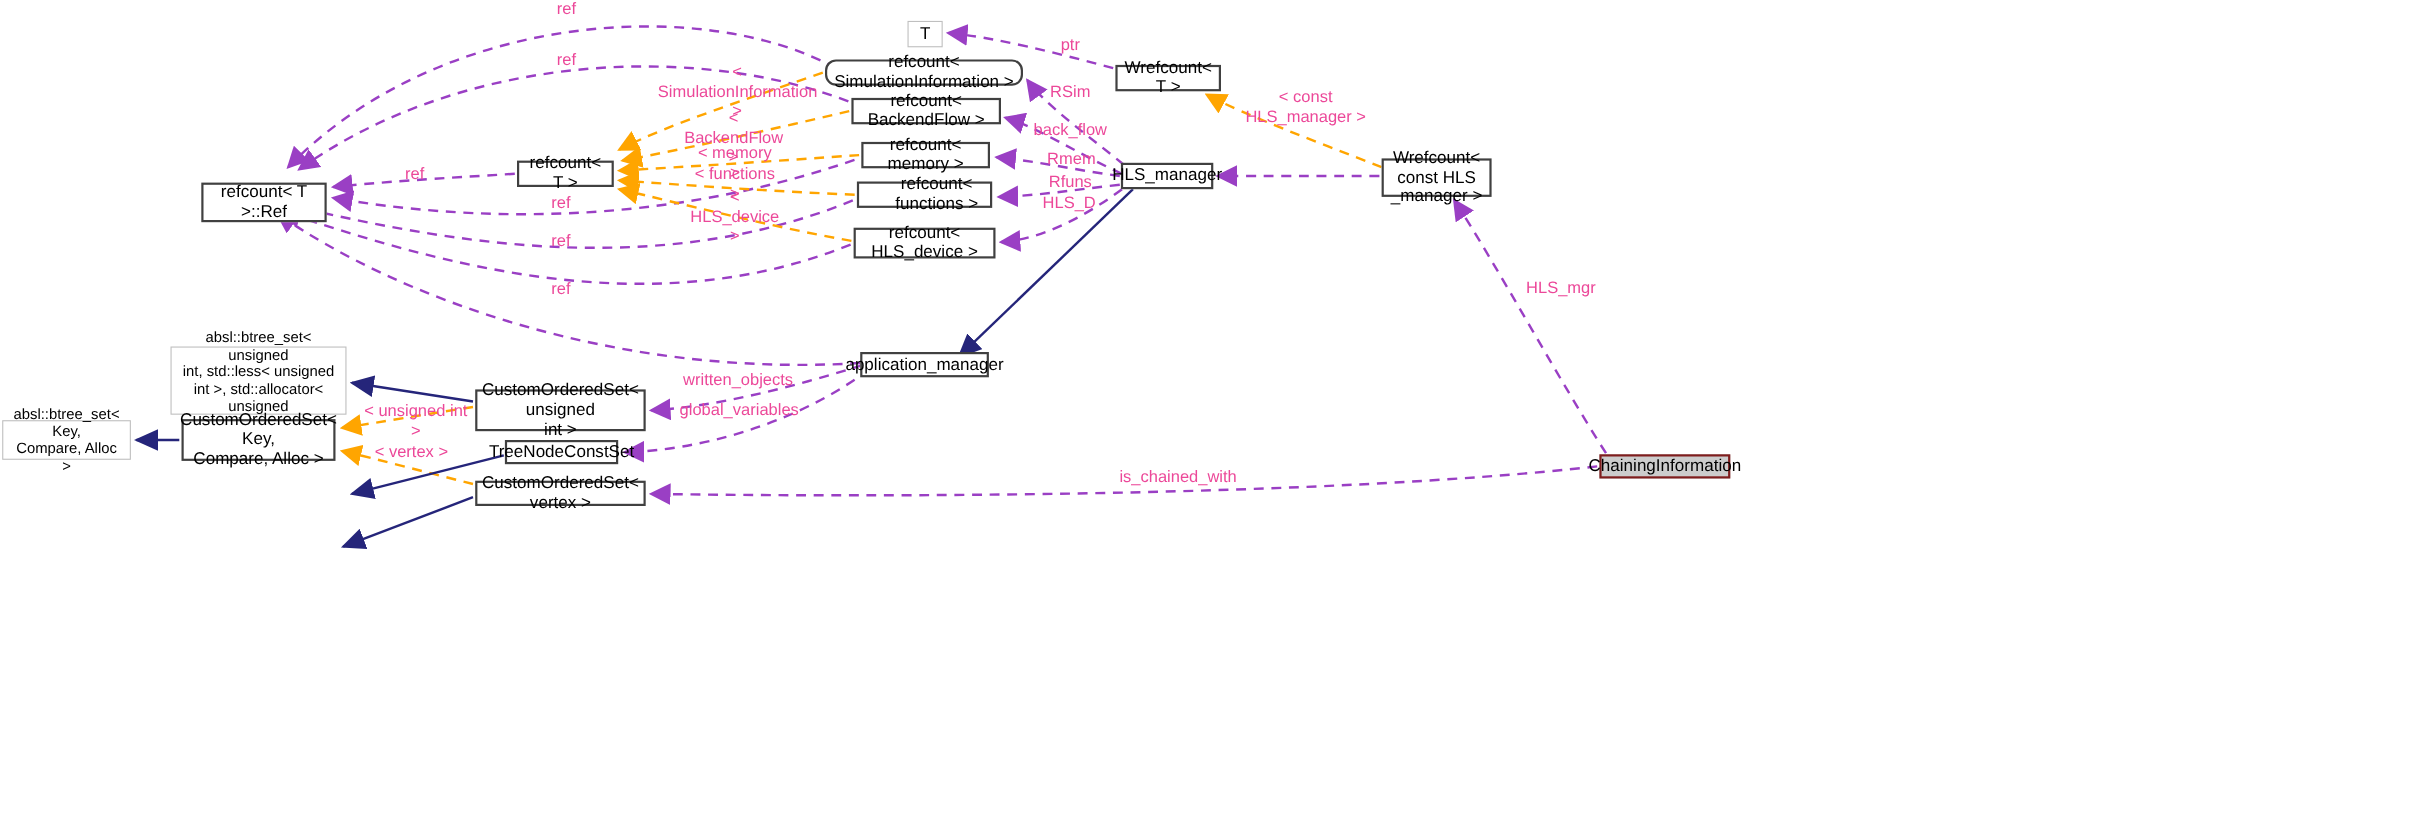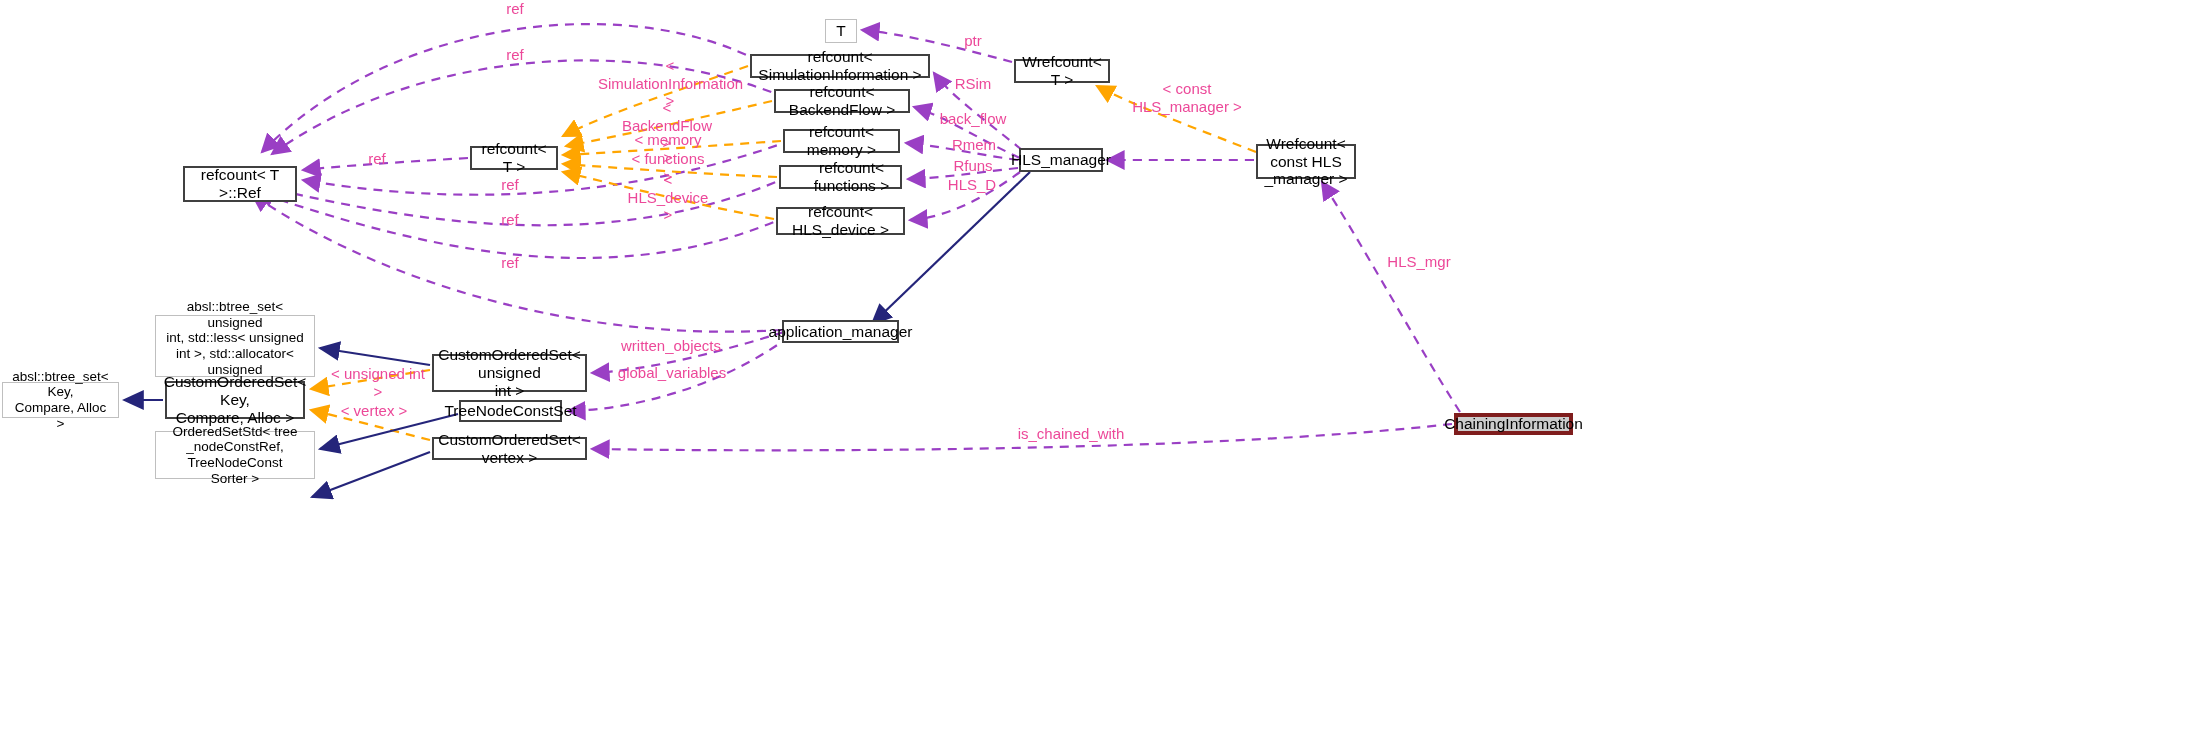--- a/index.html
+++ b/index.html
@@ -13,21 +13,21 @@
     text-align:center;
     font-size:15.5px;
     line-height:1.16;
     color:#000000;
     background:#ffffff;
     white-space:pre-line;
     padding:2px 6px;
   }
   .node.solid{border:2px solid #404040;}
   .node.faint{border:1px solid #bfbfbf;}
-  .node.current{background:#cccccc;border:4px solid #7f1d1d;}
+  .node.current{background:#cccccc;border:2px solid #7f1d1d;}
   .elabel{
     position:absolute;
     font-size:15px;
     color:#ec4899;
     white-space:pre-line;
     text-align:center;
     line-height:1.18;
   }
 </style>
 </head>
@@ -93,21 +93,21 @@
       <path d="M430,365 L320,348"></path>
       <path d="M163,400 L124,400"></path>
       <path d="M458,414 L320,449"></path>
       <path d="M430,452 L312,497"></path>
     </g>
   </svg>
 
   <div class="node solid" style="left:183px;top:166px;width:114px;height:36px;">refcount&lt; T &gt;::Ref</div>
   <div class="node solid" style="left:470px;top:146px;width:88px;height:24px;">refcount&lt; T &gt;</div>
   <div class="node faint" style="left:825px;top:19px;width:32px;height:24px;">T</div>
-  <div class="node solid" style="left:750px;top:54px;width:180px;height:24px;">refcount&lt; SimulationInformation &gt;</div>
+  <div class="node solid" style="left:750px;top:54px;width:180px;height:24px;border-radius:10px;">refcount&lt; SimulationInformation &gt;</div>
   <div class="node solid" style="left:774px;top:89px;width:136px;height:24px;">refcount&lt; BackendFlow &gt;</div>
   <div class="node solid" style="left:783px;top:129px;width:117px;height:24px;">refcount&lt; memory &gt;</div>
   <div class="node solid" style="left:779px;top:165px;width:123px;height:24px;padding-left:28px;">refcount&lt; functions &gt;</div>
   <div class="node solid" style="left:776px;top:207px;width:129px;height:28px;">refcount&lt; HLS_device &gt;</div>
   <div class="node solid" style="left:1019px;top:148px;width:84px;height:24px;">HLS_manager</div>
   <div class="node solid" style="left:1014px;top:59px;width:96px;height:24px;">Wrefcount&lt; T &gt;</div>
   <div class="node solid" style="left:1256px;top:144px;width:100px;height:35px;">Wrefcount&lt; const HLS
 _manager &gt;</div>
   <div class="node solid" style="left:782px;top:320px;width:117px;height:23px;">application_manager</div>
   <div class="node current" style="left:1454px;top:413px;width:119px;height:22px;">ChainingInformation</div>
@@ -115,23 +115,20 @@
 int, std::less&lt; unsigned
 int &gt;, std::allocator&lt; unsigned
 int &gt; &gt;</div>
   <div class="node solid" style="left:432px;top:354px;width:155px;height:38px;">CustomOrderedSet&lt; unsigned
 int &gt;</div>
   <div class="node faint" style="left:2px;top:382px;width:117px;height:36px;font-size:13.5px;">absl::btree_set&lt; Key,
 Compare, Alloc &gt;</div>
   <div class="node solid" style="left:165px;top:381px;width:140px;height:38px;">CustomOrderedSet&lt; Key,
 Compare, Alloc &gt;</div>
   <div class="node solid" style="left:459px;top:400px;width:103px;height:22px;">TreeNodeConstSet</div>
-  <div class="node faint" style="left:155px;top:431px;width:160px;height:48px;font-size:13.5px;">OrderedSetStd&lt; tree
-_nodeConstRef, TreeNodeConst
-Sorter &gt;</div>
   <div class="node solid" style="left:432px;top:437px;width:155px;height:23px;">CustomOrderedSet&lt; vertex &gt;</div>
 
   <div class="elabel" style="left:495px;top:0px;width:40px;">ref</div>
   <div class="elabel" style="left:495px;top:46px;width:40px;">ref</div>
   <div class="elabel" style="left:357px;top:150px;width:40px;">ref</div>
   <div class="elabel" style="left:490px;top:176px;width:40px;">ref</div>
   <div class="elabel" style="left:490px;top:211px;width:40px;">ref</div>
   <div class="elabel" style="left:490px;top:254px;width:40px;">ref</div>
   <div class="elabel" style="left:598px;top:57px;width:144px;">&lt; SimulationInformation &gt;</div>
   <div class="elabel" style="left:621px;top:99px;width:92px;">&lt; BackendFlow &gt;</div>

